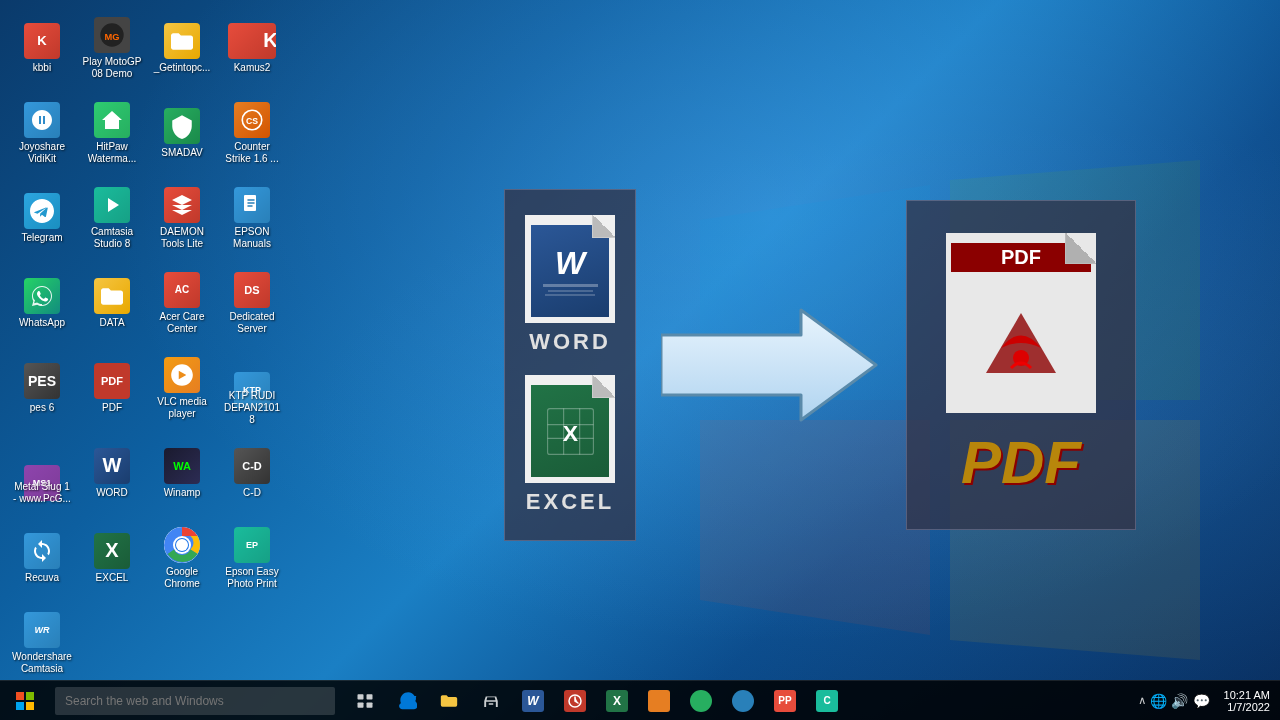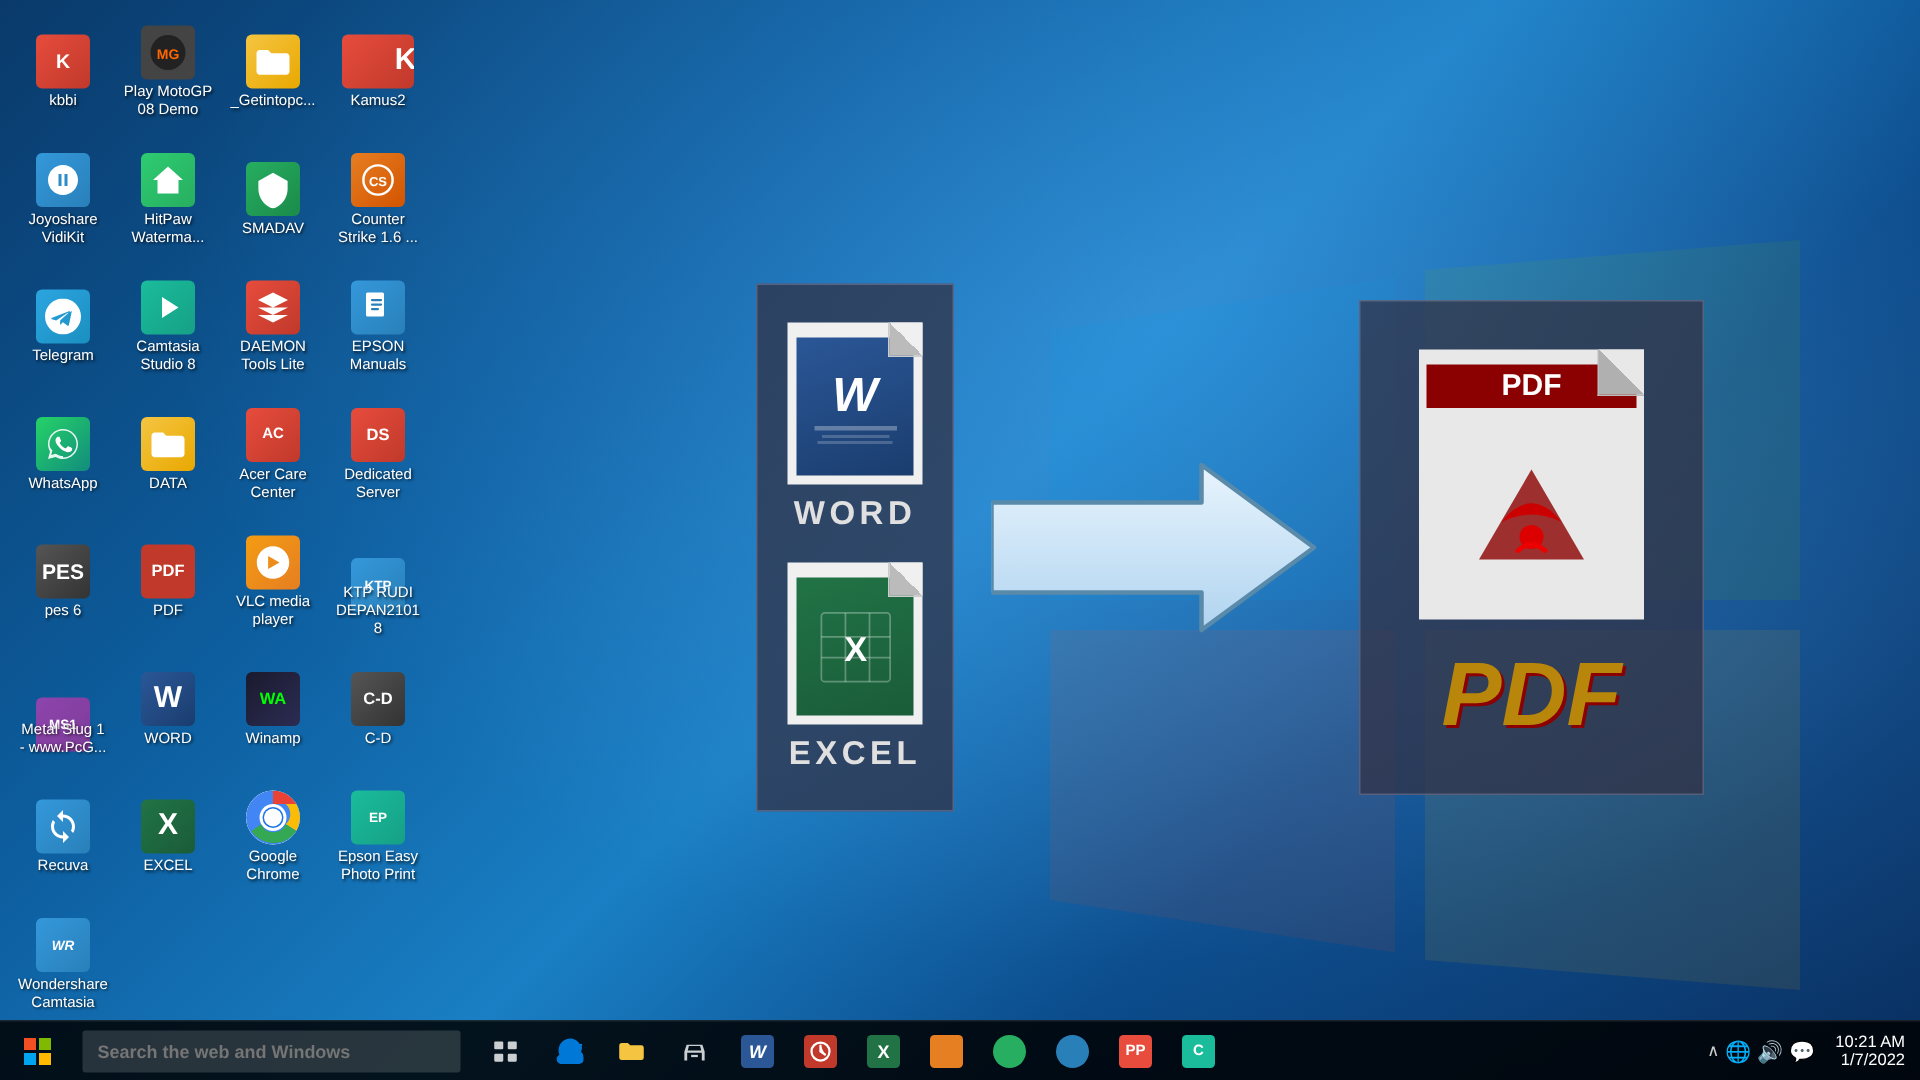--- a/index.html
+++ b/index.html
@@ -141,31 +141,30 @@
     .start-button {
       width: 50px;
       height: 40px;
       display: flex;
       align-items: center;
       justify-content: center;
       cursor: pointer;
     }
 
     .search-bar {
-      width: 252px;
+      width: 280px;
       height: 28px;
       background: rgba(255,255,255,0.15);
       border: none;
       border-radius: 2px;
       color: rgba(255,255,255,0.7);
       padding: 0 10px;
       font-size: 12px;
       margin: 0 5px;
       outline: none;
-      font-weight: bold;
     }
 
     .taskbar-icons {
       display: flex;
       align-items: center;
       gap: 2px;
       margin-left: 5px;
     }
 
     .taskbar-icon {

